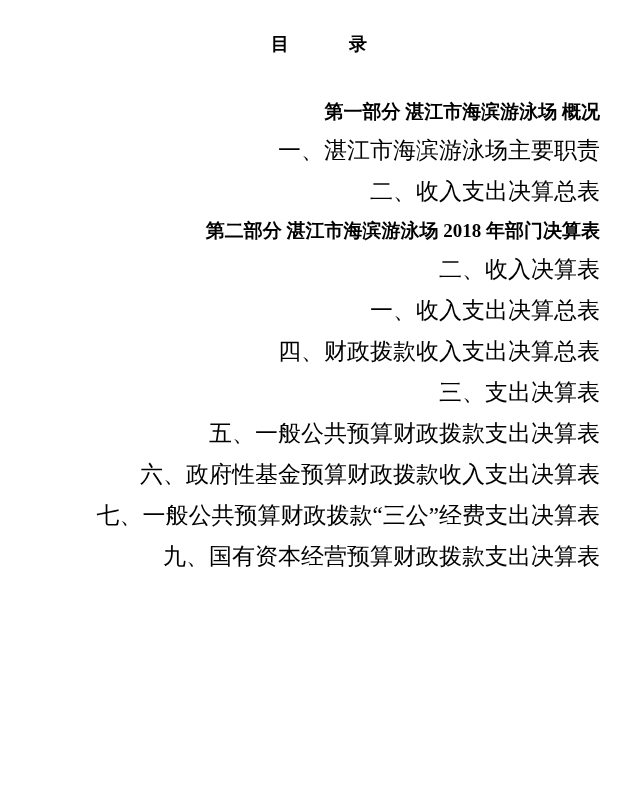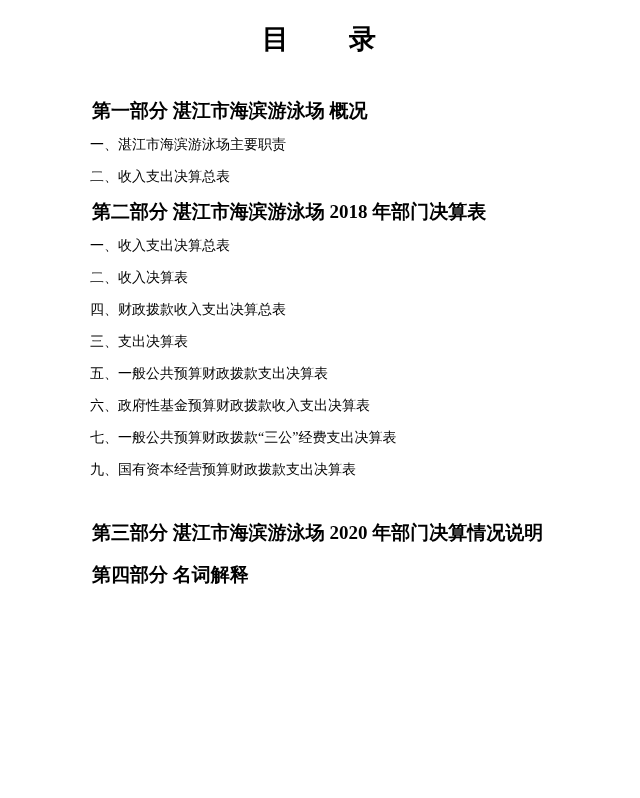--- a/index.html
+++ b/index.html
@@ -18,53 +18,54 @@
     position: relative;
     width: 640px;
     height: 798px;
     box-sizing: border-box;
     padding: 0;
   }
   .doc-title {
     text-align: center;
     font-family: "Liberation Serif", serif;
     font-weight: bold;
-    font-size: 27px;
+    font-size: 18px;
     letter-spacing: 2px;
-    margin-top: 23px;
+    margin-top: 34px;
     margin-bottom: 0;
     line-height: 1.2;
   }
   .doc-title .gap {
     display: inline-block;
     width: 58px;
   }
   .toc {
     margin-top: 46px;
     padding-left: 62px;
     padding-right: 40px;
   }
   .entry {
-    font-size: 14px;
+    font-size: 23px;
     line-height: 1.0;
     white-space: nowrap;
   }
   .entry.part {
     font-weight: bold;
     font-size: 19px;
     margin-top: 0;
     margin-bottom: 0;
     padding-left: 30px;
   }
   .entry.sub {
     font-weight: normal;
     padding-left: 28px;
   }
   .entry-wrap {
     margin-bottom: 18px;
+    text-align: right;
   }
   .part-wrap {
     margin-bottom: 18px;
   }
   .tail {
     margin-top: 42px;
   }
   .entry.part.wrapline {
     white-space: normal;
     padding-left: 30px;
@@ -95,25 +96,25 @@
 
     <div class="entry-wrap">
       <div class="entry sub">二、收入支出决算总表</div>
     </div>
 
     <div class="entry-wrap">
       <div class="entry part">第二部分  湛江市海滨游泳场 2018 年部门决算表</div>
     </div>
 
     <div class="entry-wrap">
-      <div class="entry sub">一、收入支出决算总表</div>
+      <div class="entry sub">二、收入决算表</div>
     </div>
 
     <div class="entry-wrap">
-      <div class="entry sub">二、收入决算表</div>
+      <div class="entry sub">一、收入支出决算总表</div>
     </div>
 
     <div class="entry-wrap">
       <div class="entry sub">四、财政拨款收入支出决算总表</div>
     </div>
 
     <div class="entry-wrap">
       <div class="entry sub">三、支出决算表</div>
     </div>
 
@@ -127,24 +128,15 @@
 
     <div class="entry-wrap">
       <div class="entry sub">七、一般公共预算财政拨款“三公”经费支出决算表</div>
     </div>
 
 
     <div class="entry-wrap">
       <div class="entry sub">九、国有资本经营预算财政拨款支出决算表</div>
     </div>
 
-    <div class="tail">
-      <div class="part-wrap">
-        <div class="entry part wrapline">第三部分  湛江市海滨游泳场 2020 年部门决算情况说明</div>
-      </div>
-
-      <div class="part-wrap">
-        <div class="entry part sec4">第四部分   名词解释</div>
-      </div>
-    </div>
 
   </div>
 </div>
 
 </body></html>

